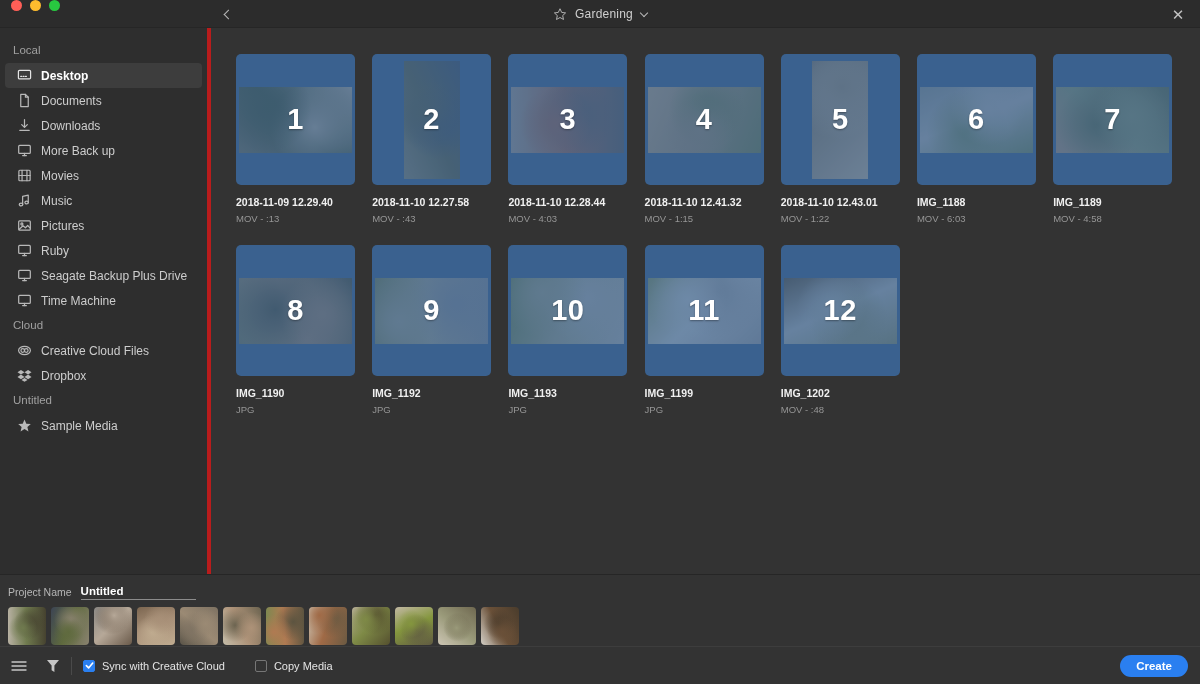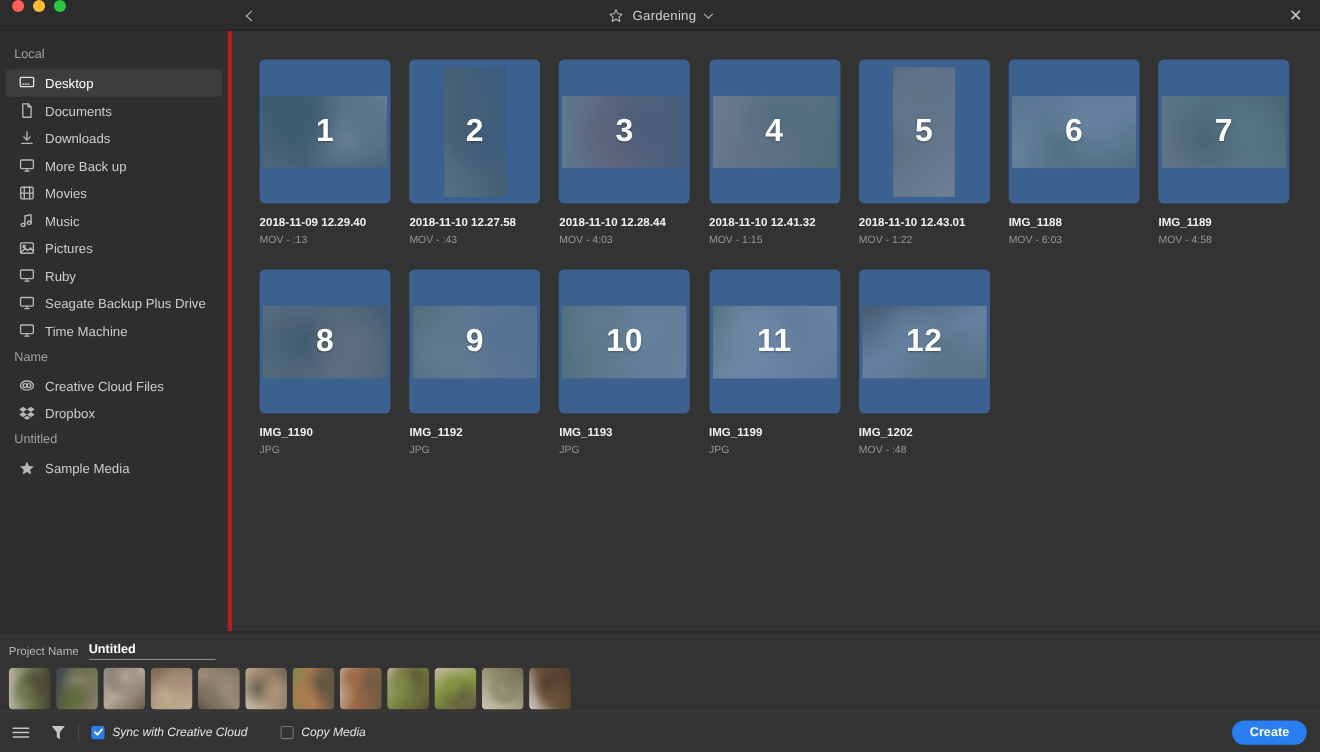--- a/index.html
+++ b/index.html
@@ -81,21 +81,21 @@
     color: #a0a0a0; font-size: 11.5px;
     padding: 6px 0 7px 13px;
   }
   .sb-item {
     height: 25px; margin: 0 5px; border-radius: 4px;
     display: flex; align-items: center; gap: 9px;
     padding-left: 12px;
     color: #cdcdcd; font-size: 12px;
     white-space: nowrap;
   }
-  .sb-item.sel { background: #3d3d3d; color: #ffffff; font-weight: normal; }
+  .sb-item.sel { background: #3d3d3d; color: #ffffff; font-weight: bold; }
   .sb-icon { width: 15px; height: 15px; flex: 0 0 15px; display:block; }
 
   
   .content {
     flex: 1 1 auto; background: #333333;
     padding: 26px 0 0 25px;
     overflow: hidden;
   }
   .grid { display: flex; flex-wrap: wrap; gap: 0px; }
   .cell { width: 136.2px; margin-bottom: 21px; }
@@ -161,21 +161,21 @@
   .statusbar {
     margin-top: auto;
     height: 38px; flex: 0 0 38px;
     border-top: 1px solid #3d3d3d;
     display: flex; align-items: center;
     padding: 0 12px 0 8px;
     gap: 0;
   }
   .sbar-icon { width: 22px; height: 22px; display: flex; align-items: center; justify-content: center; }
   .divider { width: 1px; height: 18px; background: #4a4a4a; margin: 0 11px 0 7px; }
-  .chk-wrap { display: flex; align-items: center; gap: 7px; margin-right: 30px; font-style: italic; }
+  .chk-wrap { display: flex; align-items: center; gap: 7px; margin-right: 30px; }
   .chk {
     width: 12px; height: 12px; border-radius: 2px;
     border: 1px solid #767676; background: transparent;
     display: flex; align-items: center; justify-content: center;
   }
   .chk.on { background: #2a7ff0; border-color: #2a7ff0; }
   .chk-label { color: #e4e4e4; font-size: 11px; }
   .create-btn {
     margin-left: auto;
     background: #2a7ff0; color: #ffffff;
@@ -312,21 +312,21 @@
           <div class="sb-item">
             <span style="display: flex;">
               <svg class="sb-icon" viewBox="0 0 16 16" stroke="#b8b8b8" stroke-width="1.3" fill="none" stroke-linecap="round" stroke-linejoin="round">
                 <rect x="1.8" y="2.6" width="12.4" height="8.4" rx="1"></rect>
                 <line x1="6" y1="13.4" x2="10" y2="13.4"></line>
                 <line x1="8" y1="11" x2="8" y2="13.4"></line>
               </svg>
             </span>
             <span>Time Machine</span>
           </div>
-          <div class="sb-group-label">Name</div>
+          <div class="sb-group-label">Cloud</div>
           <div class="sb-item">
             <span style="display: flex;">
               <svg class="sb-icon" viewBox="0 0 16 16" stroke="#b8b8b8" stroke-width="1.3" fill="none" stroke-linecap="round" stroke-linejoin="round">
                 <ellipse cx="8" cy="8" rx="6.3" ry="4.4"></ellipse>
                 <circle cx="6.1" cy="8" r="1.9"></circle>
                 <circle cx="9.9" cy="8" r="1.9"></circle>
               </svg>
             </span>
             <span>Creative Cloud Files</span>
           </div>

